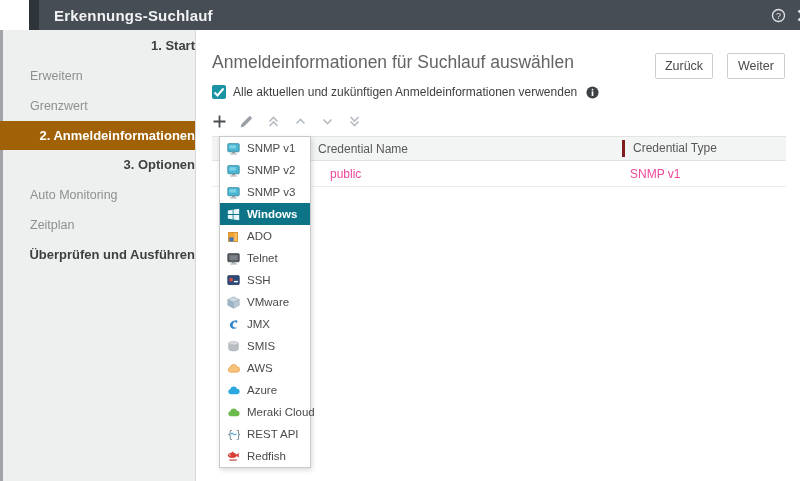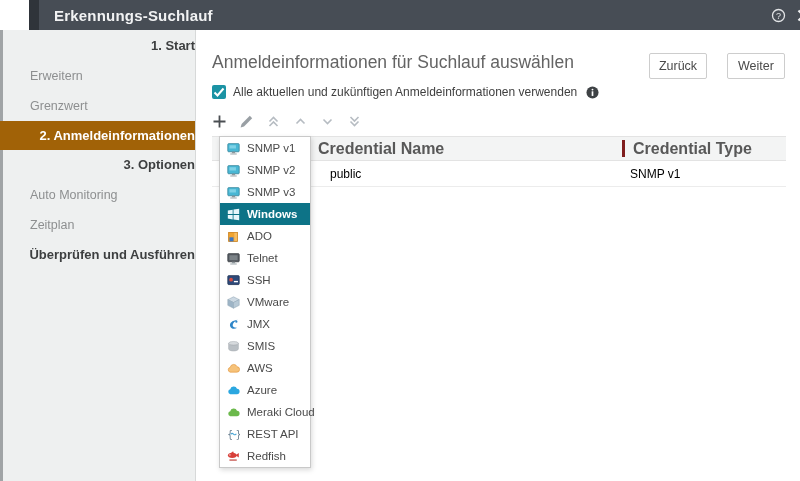--- a/index.html
+++ b/index.html
@@ -20,40 +20,40 @@
   .sidebar { position:absolute; left:3px; top:30px; width:193px; height:451px;
              background:#eef0f0; border-right:1px solid #d7d9d9; padding-top:1px; }
   .side-item { height:30px; line-height:30px; font-size:13px; white-space:nowrap; cursor:pointer; }
   .side-item.step { padding-left:15px; font-weight:bold; color:#3d3f40;text-align:right; }
   .side-item.sub  { padding-left:27px; font-size:12.5px; color:#8d8f90; }
   .side-item.active { margin-left:-3px; padding-left:18px; background:#a16207; color:#fff; height:29px; line-height:29px; }
 
   
   .main { position:absolute; left:196px; top:30px; width:604px; height:451px; background:#fff; }
   .page-title { position:absolute; left:16px; top:22px; font-size:17.5px; color:#646464; }
-  .nav-buttons { position:absolute; right:15px; top:23px; display:flex; gap:20px; }
+  .nav-buttons { position:absolute; right:15px; top:23px; display:flex; gap:14px; }
   .btn { width:58px; height:26px; background:#fff; border:1px solid #cdcdcd; border-radius:2px;
          font-size:12.5px; color:#4a4a4a; font-family:"Liberation Sans",sans-serif; cursor:pointer; }
 
   .check-row { position:absolute; left:16px; top:55px; display:flex; align-items:center; }
   .checkbox { width:14px; height:14px; background:#1b93a4; border-radius:2px; cursor:pointer; flex:none; }
   .check-label { margin-left:7px; font-size:12px; font-weight:normal; color:#3f3f3f; }
   .info-badge { margin-left:9px; width:13px; height:13px; display:block; }
 
   .toolbar { position:absolute; left:16px; top:84px; display:flex; align-items:center; gap:12px; }
   .tool-icon { width:15px; height:15px; cursor:pointer; display:block; }
 
   .grid { position:absolute; left:16px; right:14px; top:106px; }
   .grid-header { display:flex; height:25px; background:#f3f4f4;
                  border-top:1px solid #e3e3e3; border-bottom:1px solid #e3e3e3;
-                 align-items:center; font-size:16px; color:#585858;font-weight:bold; }
+                 align-items:center; font-size:12px; color:#585858; }
   .gh-col1 { width:410px; padding-left:106px; }
   .gh-col2 { flex:1; border-left:3px solid #7f1d1d; padding-left:8px; height:17px; line-height:17px; }
   .grid-row { display:flex; height:26px; align-items:center; border-bottom:1px solid #ececec;
-              font-size:12px; color:#000000; cursor:pointer; }
+              font-size:12px; color:#ec4899; cursor:pointer; }
   .gr-col1 { width:410px; padding-left:118px; }
   .gr-col2 { flex:1; padding-left:8px; }
 
   
   .dropdown { position:absolute; left:219px; top:136px; width:92px; background:#fff;
               border:1px solid #c9c9c9; box-shadow:1px 2px 5px rgba(0,0,0,.15); z-index:20; }
   .dd-item { height:22px; display:flex; align-items:center; padding-left:7px; gap:7px;
              font-size:11.5px; color:#4a4a4a; cursor:pointer; white-space:nowrap; }
   .dd-item.selected { background:#0d7387; color:#fff; font-weight:bold; }
   .dd-icon { width:13px; height:13px; flex:none; display:block; }

